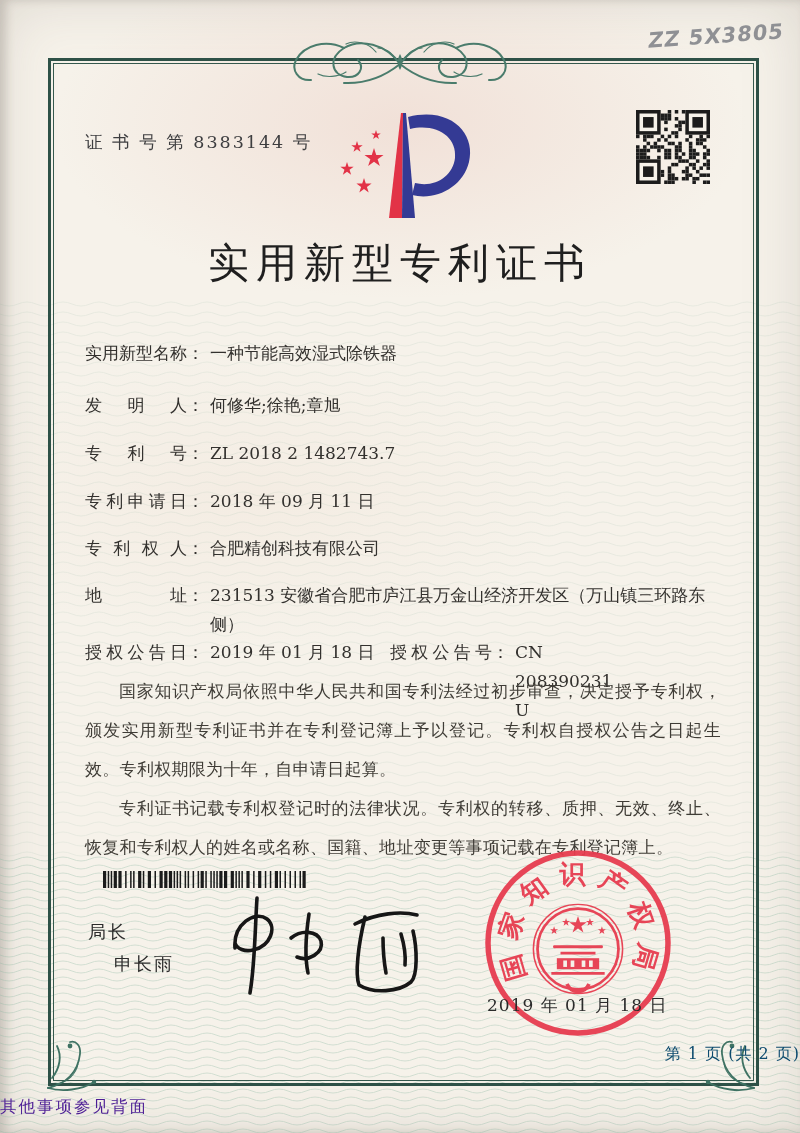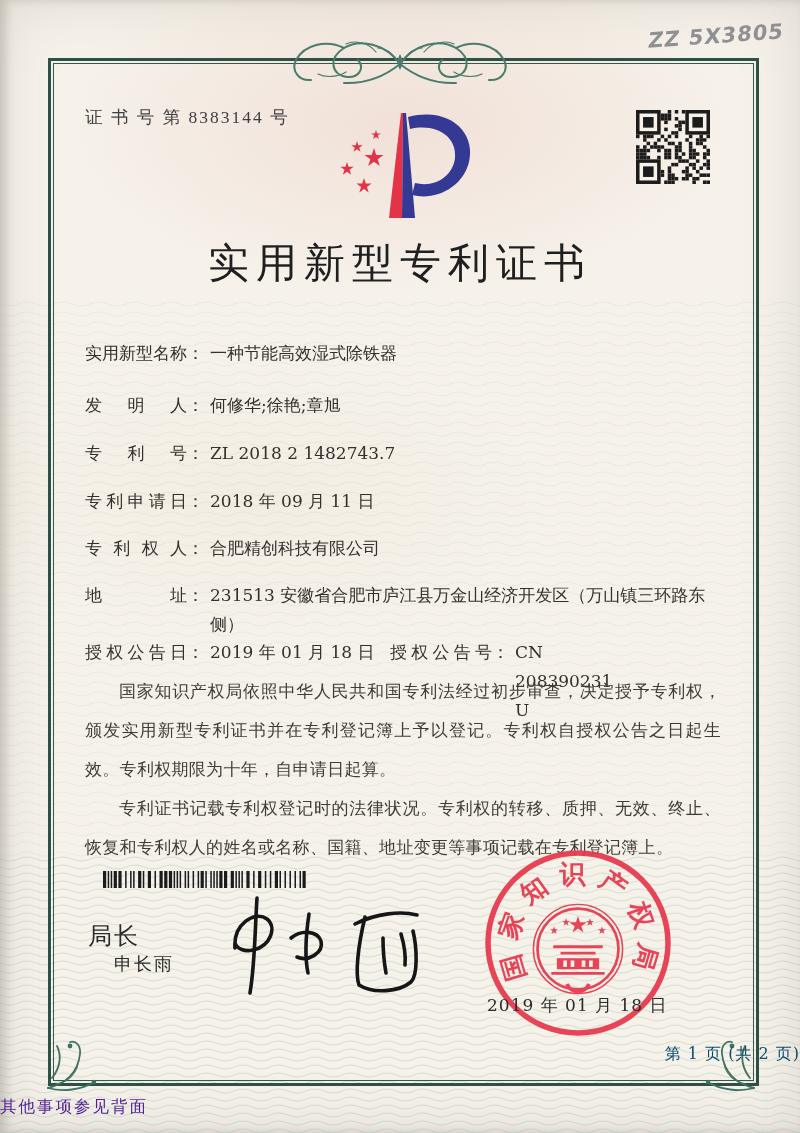--- a/index.html
+++ b/index.html
@@ -13,36 +13,36 @@
   .waves.mid{top:300px;opacity:.12;}
   .waves.bottom{top:855px;opacity:.34;}
   .frame{position:absolute;left:48px;top:58px;width:705px;height:1022px;border:3px solid #2e5147;}
   .frame-inner{position:absolute;inset:2px;border:1px solid #35594e;}
   .ornament-top{position:absolute;left:288px;top:30px;}
   .flourish{position:absolute;}
   .fl-left{left:42px;top:1038px;}
   .fl-right{left:688px;top:1038px;transform:scaleX(-1);}
   .handwritten{position:absolute;left:648px;top:24px;font-family:"DejaVu Sans","Liberation Sans",sans-serif;
         font-size:21px;color:#8f9094;letter-spacing:1px;transform:rotate(-4deg) skewX(-10deg);font-weight:600;}
-  .cert-no{position:absolute;left:85px;top:105px;font-size:17.5px;letter-spacing:2px;color:#3e3e40;font-family:Liberation Serif, serif;}
+  .cert-no{position:absolute;left:85px;top:130px;font-size:17.5px;letter-spacing:2px;color:#3e3e40;}
   .logo{position:absolute;left:332px;top:104px;}
   .qr{position:absolute;left:636px;top:110px;}
   .title{position:absolute;left:0;top:236px;width:100%;text-align:center;font-size:41px;
         font-weight:400;letter-spacing:7px;color:#1f1f1f;margin:0;}
   .row{position:absolute;left:85px;font-size:17px;color:#33312e;line-height:29px;display:flex;align-items:flex-start;}
   .lbl{display:inline-flex;justify-content:space-between;width:102px;flex:none;}
   .colon{flex:none;}
   .val{margin-left:6px;max-width:505px;line-height:29px;}
   .grant-right{position:absolute;left:305px;top:0;display:flex;}
   .paras{position:absolute;left:85px;top:672px;width:636px;font-size:17px;line-height:39px;
         color:#3f3c36;text-align:justify;letter-spacing:.3px;}
   .paras p{margin:0;text-indent:2em;}
   .barcode{position:absolute;left:103px;top:871px;}
   .signer-title{position:absolute;left:88px;top:920px;font-family:"DejaVu Sans","Liberation Sans",sans-serif;
-        font-size:24px;color:#2b2b2b;letter-spacing:2px;}
+        font-size:18px;color:#2b2b2b;letter-spacing:2px;}
   .signer-name{position:absolute;left:88px;top:952px;font-family:"DejaVu Sans","Liberation Sans",sans-serif;
         font-size:18px;color:#2b2b2b;letter-spacing:2px;margin-left:26px;}
   .signature{position:absolute;left:205px;top:886px;}
   .seal{position:absolute;left:478px;top:843px;opacity:.94;}
   .seal-date{position:absolute;left:487px;top:994px;font-size:17px;color:#2b2b2b;letter-spacing:1px;z-index:5;}
   .pagination{position:absolute;left:0;top:1044px;width:100%;text-align:right;font-size:16px;
         color:#0c4a6e;letter-spacing:1px;}
   .back-note{position:absolute;left:0;top:1096px;width:100%;text-align:left;font-size:16.5px;color:#4c1d95;letter-spacing:2px;}
 </style>
 </head>

